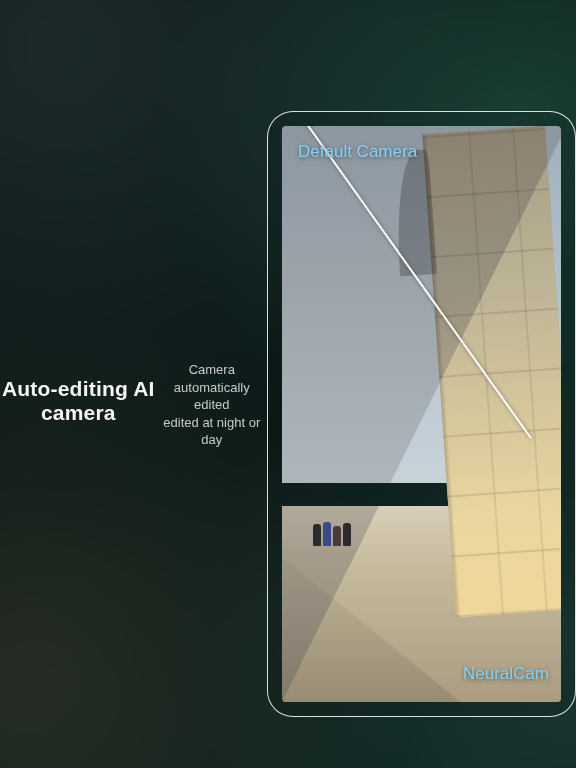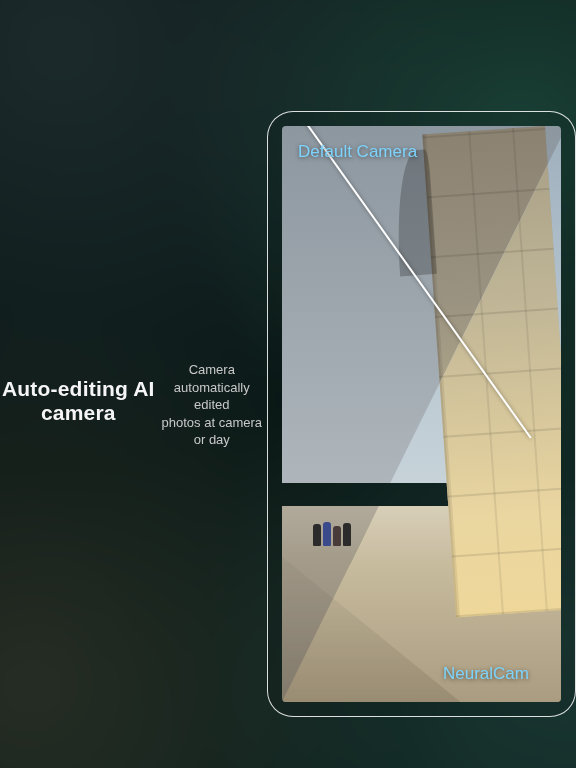--- a/index.html
+++ b/index.html
@@ -186,34 +186,34 @@
     }
 
     .label {
       position: absolute;
       color: #7dd3fc;
       font-size: 17px;
       font-weight: 500;
       text-shadow: 0 1px 4px rgba(0,0,0,0.5);
     }
     .label.top { top: 16px; left: 16px; }
-    .label.bottom { bottom: 18px; right: 32px; }
+    .label.bottom { bottom: 18px; right: 12px; }
   </style>
 </head>
 <body>
 
 <div class="bg-blur"></div>
 
 <div class="content">
 
   <h1 class="title">Auto-editing AI camera</h1>
 
   <p class="subtitle">
     <span>Camera automatically edited</span><br>
-    <span>photos at camera or day</span>
+    <span>edited at night or day</span>
   </p>
 
   <div class="device-frame">
     <div class="compare-canvas">
 
       <div class="layer default">
         <div class="sky"></div>
         <div class="hills"></div>
         <div class="ground"></div>
         <div class="ledge"></div>

